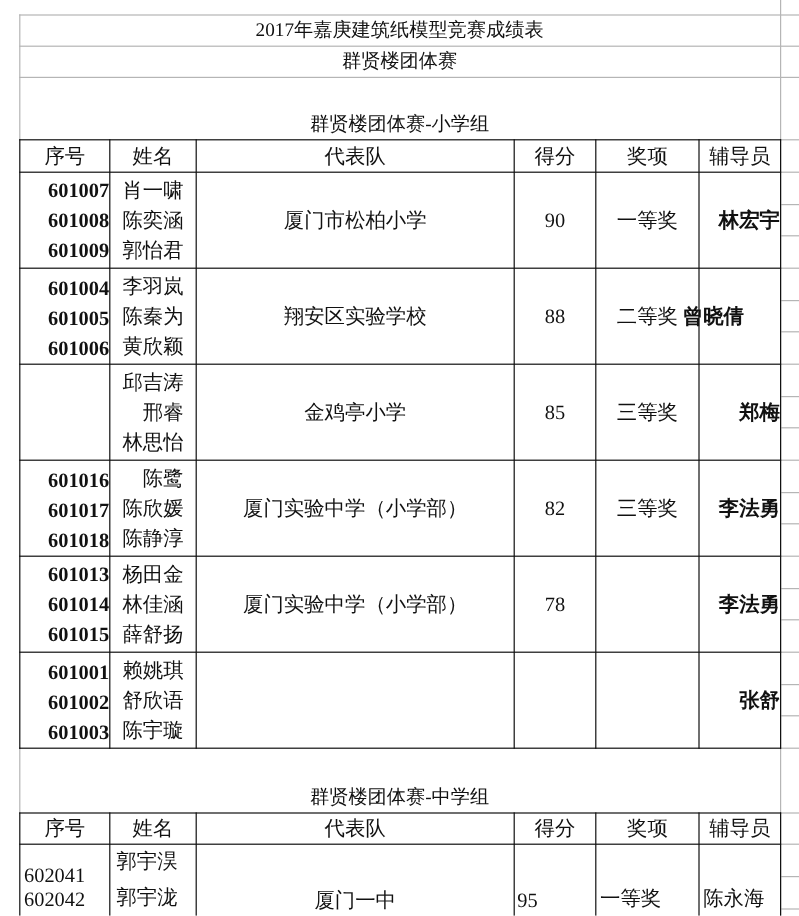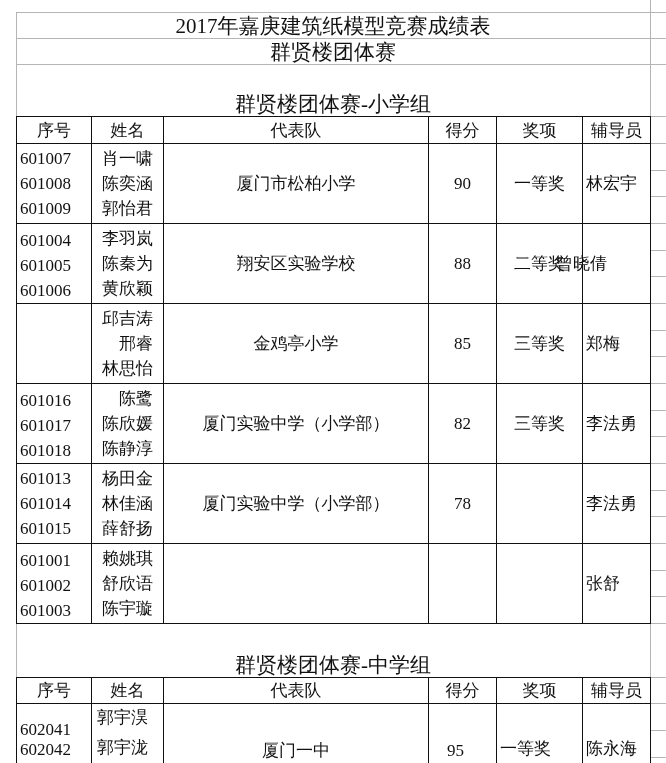--- a/index.html
+++ b/index.html
@@ -3,23 +3,23 @@
 <meta charset="utf-8">
 <style>
   html, body { margin:0; padding:0; background:#ffffff; }
   body { width:666px; height:763px; overflow:hidden; position:relative;
          font-family:"Liberation Serif","DejaVu Serif",serif; color:#111; }
   .sheet { position:absolute; left:0; top:0; width:666px; height:763px; }
   .gl { position:absolute; background:#b5b5b5; }
   .bl { position:absolute; background:#111; }
   .txt { position:absolute; font-size:17px; line-height:20px; white-space:nowrap; }
   .c { text-align:center; }
-  .title-row { position:absolute; left:16px; width:634px; text-align:center; font-size:21px; }
+  .title-row { position:absolute; left:16px; width:634px; text-align:center; font-size:16px; }
   .cell { position:absolute; display:flex; align-items:center; justify-content:center; font-size:17px; }
-  .cell.left { justify-content:flex-start; padding-left:3px; box-sizing:border-box; }
+  .cell.left { justify-content:flex-end; padding-left:3px; box-sizing:border-box;font-weight:bold; }
   .stack { display:flex; flex-direction:column; line-height:25px; }
   .stack.left { align-items:flex-start; }
   .stack.center { align-items:flex-end; }
 </style>
 </head>
 <body>
 
 <div class="sheet">
 
   <div class="gl" style="left:16px;top:12px;width:650px;height:1px;"></div>
@@ -205,16 +205,16 @@
   <div class="cell" style="left:164px;top:678px;width:264px;height:25px;">代表队</div>
   <div class="cell" style="left:429px;top:678px;width:67px;height:25px;">得分</div>
   <div class="cell" style="left:497px;top:678px;width:85px;height:25px;">奖项</div>
   <div class="cell" style="left:583px;top:678px;width:67px;height:25px;">辅导员</div>
 
   <div class="txt" style="left:20px;top:720px;">602041</div>
   <div class="txt" style="left:20px;top:740px;">602042</div>
   <div class="txt" style="left:97px;top:708px;">郭宇淏</div>
   <div class="txt" style="left:97px;top:738px;">郭宇泷</div>
   <div class="txt c" style="left:164px;width:264px;top:741px;">厦门一中</div>
-  <div class="txt" style="left:447px;top:741px;text-align:right;">95</div>
+  <div class="txt" style="left:431px;top:741px;text-align:right;">95</div>
   <div class="txt" style="left:500px;top:739px;">一等奖</div>
   <div class="txt" style="left:586px;top:739px;">陈永海</div>
 </div>
 
 </body></html>

